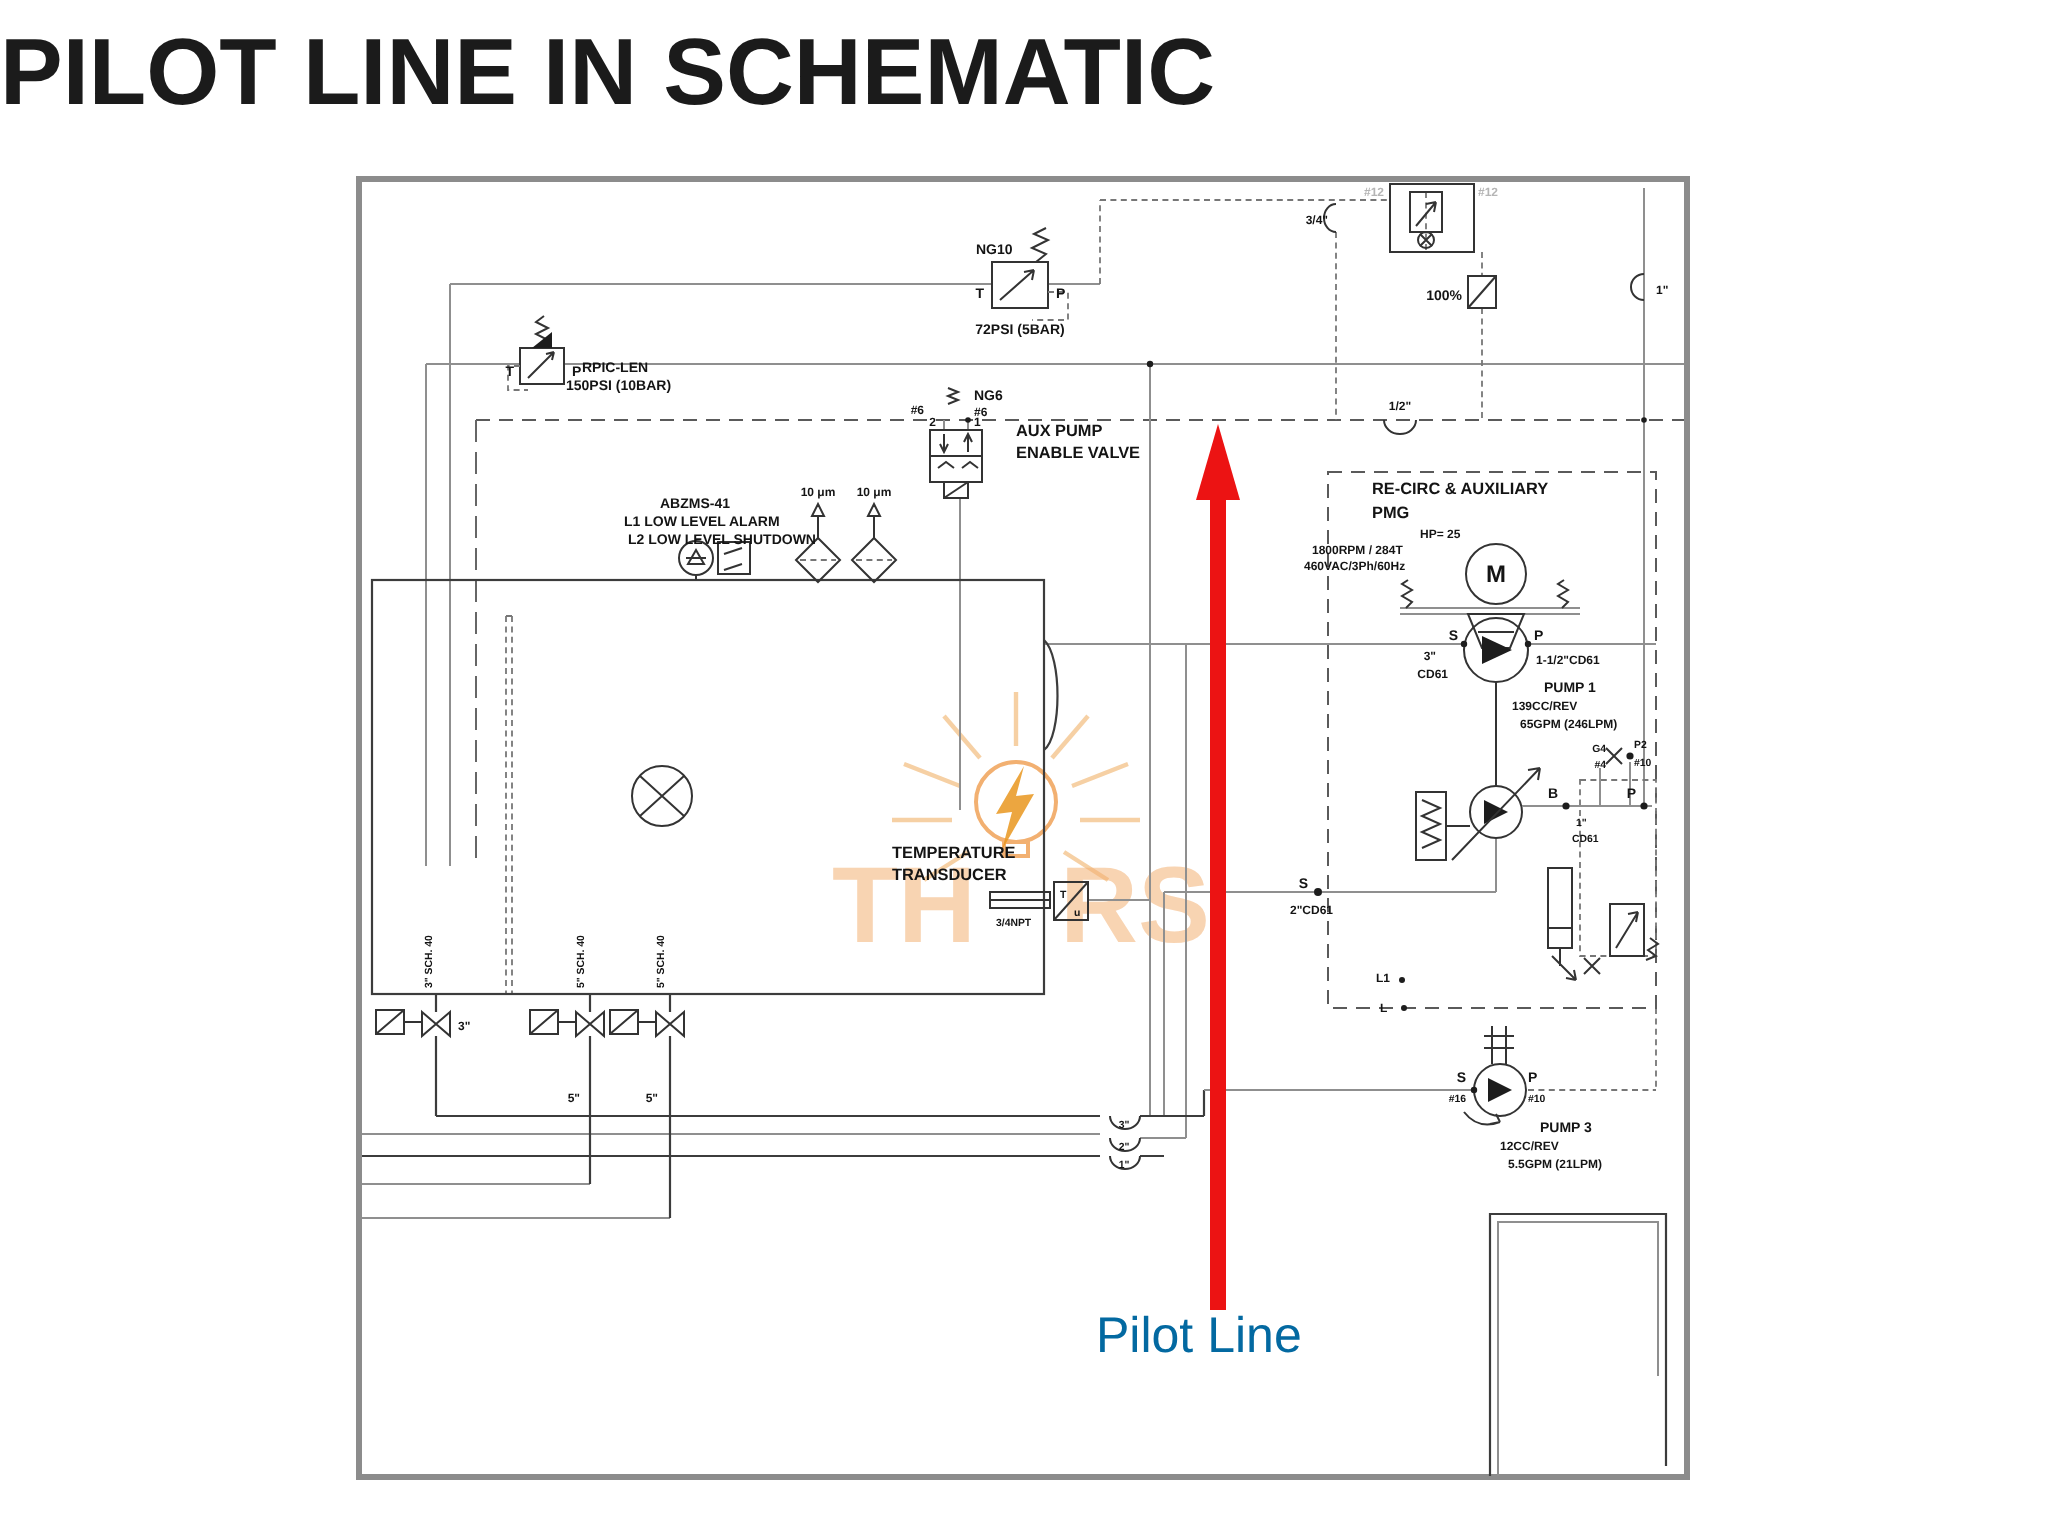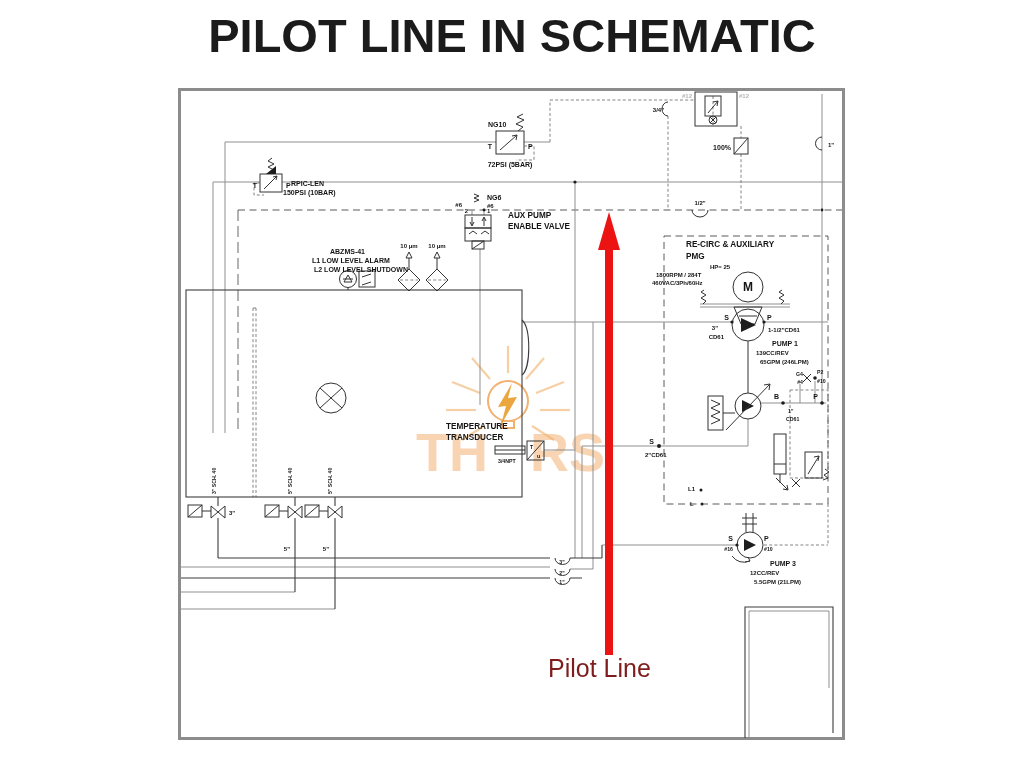--- a/index.html
+++ b/index.html
@@ -1,21 +1,21 @@
 <!DOCTYPE html>
 <html><head>
 <meta charset="utf-8">
 <style>
   html,body{margin:0;padding:0}
   body{width:1024px;height:768px;background:#fff;position:relative;overflow:hidden;
        font-family:"Liberation Sans",sans-serif}
-  .title{position:absolute;left:0;top:8px;width:100%;text-align:center;
+  .title{position:absolute;left:0;top:8px;width:100%;text-align:left;
          font-size:47px;font-weight:bold;color:#1b1b1b;white-space:nowrap}
   .sch{position:absolute;left:178px;top:88px;width:667px;height:652px}
-  .pilot-label{position:absolute;left:548px;top:654px;font-size:25px;color:#7f1d1d}
+  .pilot-label{position:absolute;left:548px;top:654px;font-size:25px;color:#0369a1}
   svg text{font-family:"Liberation Sans",sans-serif;font-weight:bold;fill:#141414;font-size:7px}
   .t6{font-size:6px}.t55{font-size:5.2px}.t8{font-size:8.2px}.t12{font-size:12px}
   .gry{fill:#b5b5b5}
   .wm{fill:#f3b174;opacity:.55;font-size:54px}
   .ln{stroke:#8f8f8f;stroke-width:1;fill:none}
   .lnD{stroke:#3c3c3c;stroke-width:1.1;fill:none}
   .dsh{stroke:#5a5a5a;stroke-width:1;fill:none;stroke-dasharray:7 4.5}
   .dsh2{stroke:#777;stroke-width:.9;fill:none;stroke-dasharray:3 2.2}
   .dshL{stroke:#666;stroke-width:1;fill:none;stroke-dasharray:11 5}
   .sym{stroke:#333;stroke-width:1;fill:none}

